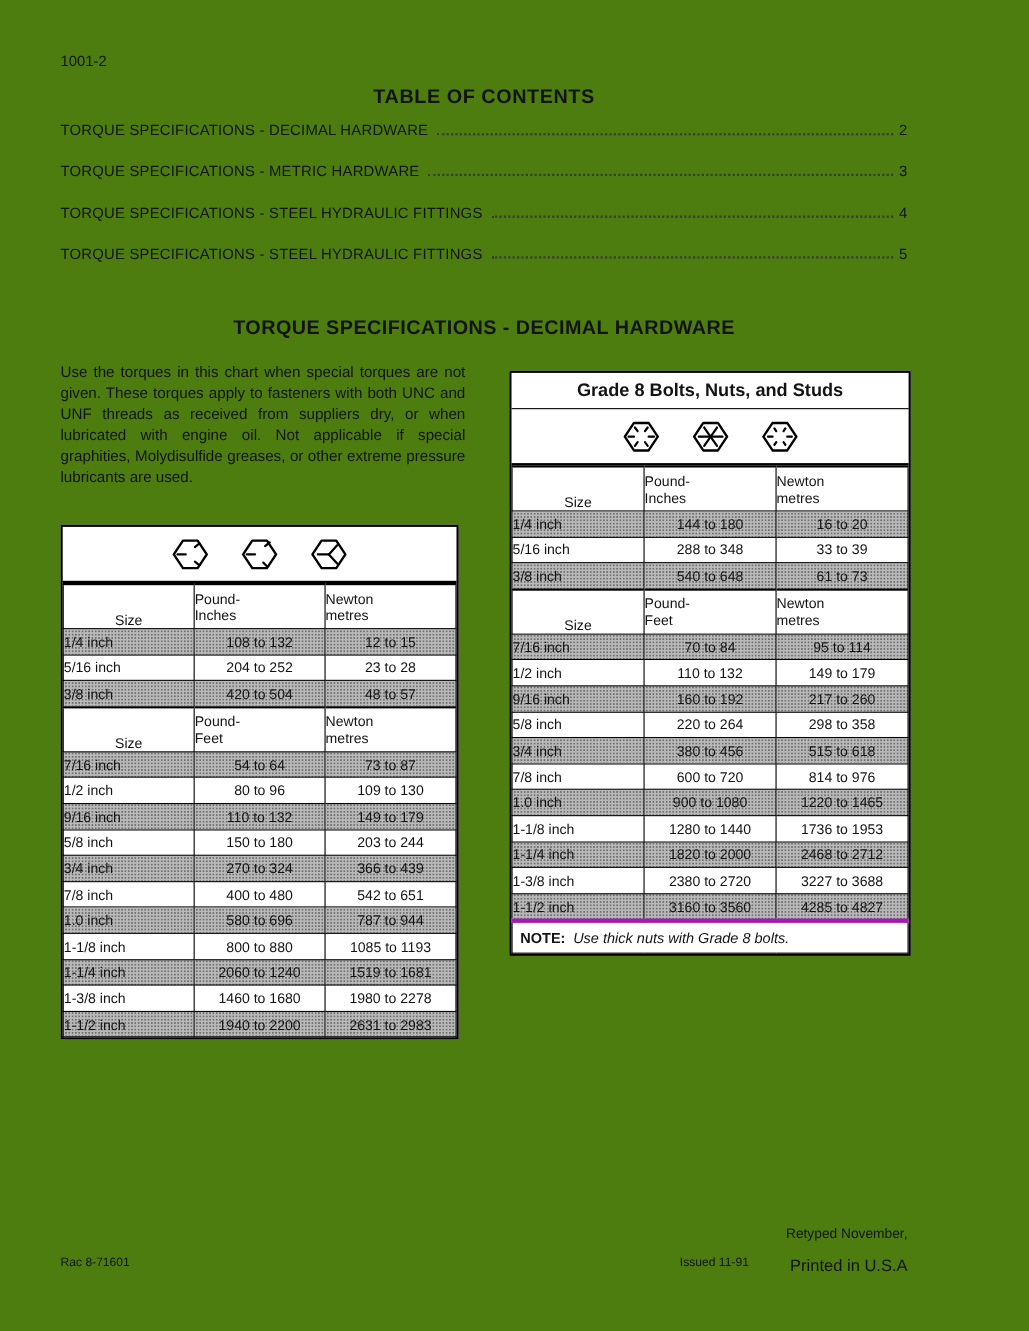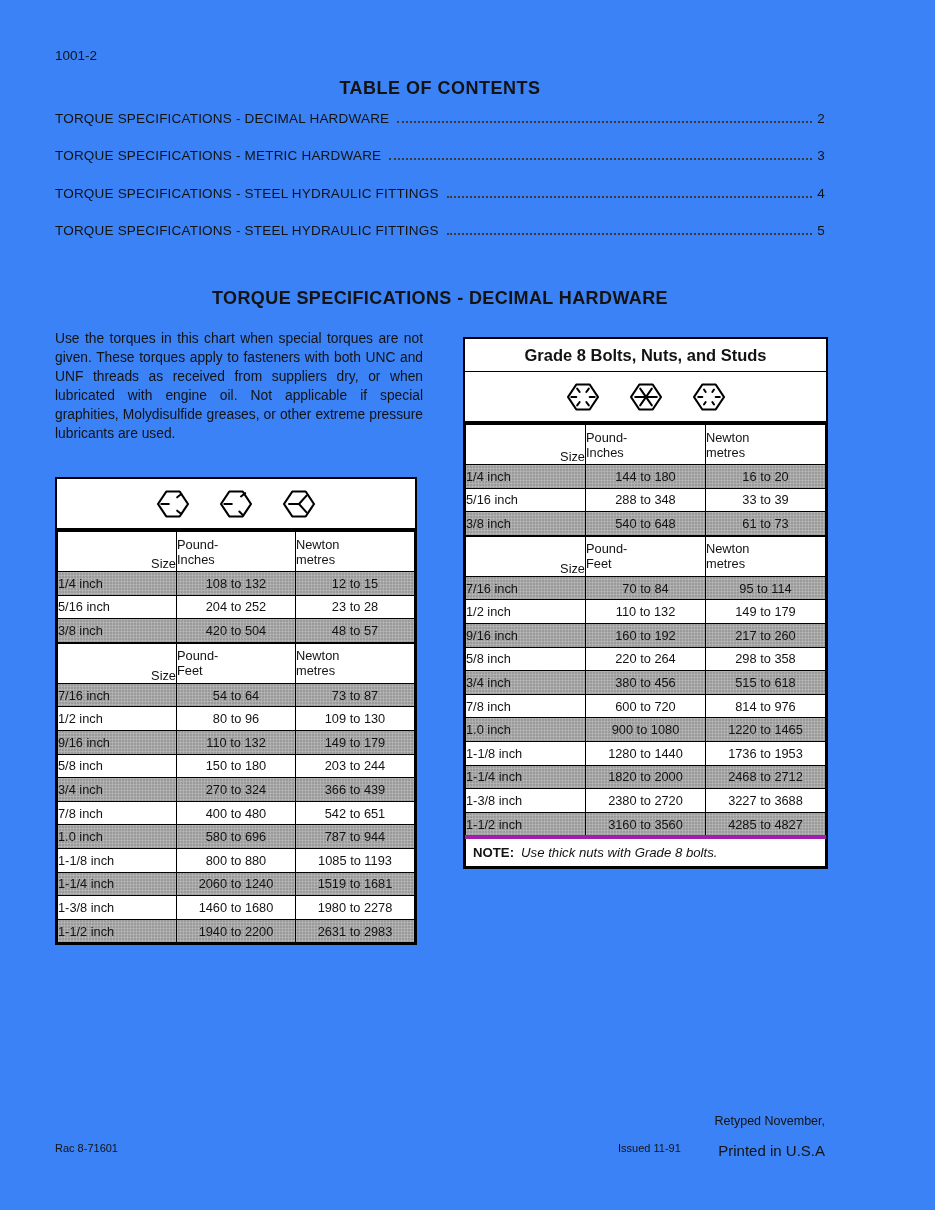--- a/index.html
+++ b/index.html
@@ -1,21 +1,21 @@
 <!DOCTYPE html>
 <html><head>
 <meta charset="utf-8">
 <style>
   html,body { margin:0; padding:0; background:#e8e8e8; }
   .page {
     position: relative;
     width: 935px;
     height: 1210px;
     margin: 0 auto;
-    background: #3b82f6;
+    background: #4d7c0f;
     color: #131313;
     font-family: "Liberation Sans", sans-serif;
     overflow: hidden;
   }
   .page-number {
     position: absolute; left: 55px; top: 48px;
     font-size: 13.5px;
   }
   .toc-title {
     position: absolute; left: 55px; top: 78px; width: 770px;
@@ -54,21 +54,21 @@
     height: 49px; display: flex; justify-content: center; align-items: center;
     gap: 23px; border-bottom: 2px solid #000;
   }
   .t-icons svg { display: block; }
   table.grid { border-collapse: collapse; width: 100%; table-layout: fixed; }
   table.grid td, table.grid th {
     border: 1.5px solid #000; font-size: 12.8px; font-weight: normal;
     padding: 0; overflow: hidden;
   }
   tr.header-row th { height: 39px; border-top: 2px solid #000; }
-  th.h-size { text-align: right; vertical-align: bottom; padding: 0 0 5px 9px; }
+  th.h-size { text-align: center; vertical-align: bottom; padding: 0 0 5px 9px; }
   th.h-val  { text-align: left; vertical-align: middle; line-height: 15px; }
   tr.data-row td { height: 22.6px; }
   td.c-size { text-align: left; padding-left: 9px; }
   td.c-val  { text-align: center; }
   tr.shaded td {
     background-color: #b9b9b9;
     background-image: radial-gradient(#6e6e6e 0.9px, rgba(0,0,0,0) 1.05px);
     background-size: 3px 3px;
   }
   tr.note-row td {

